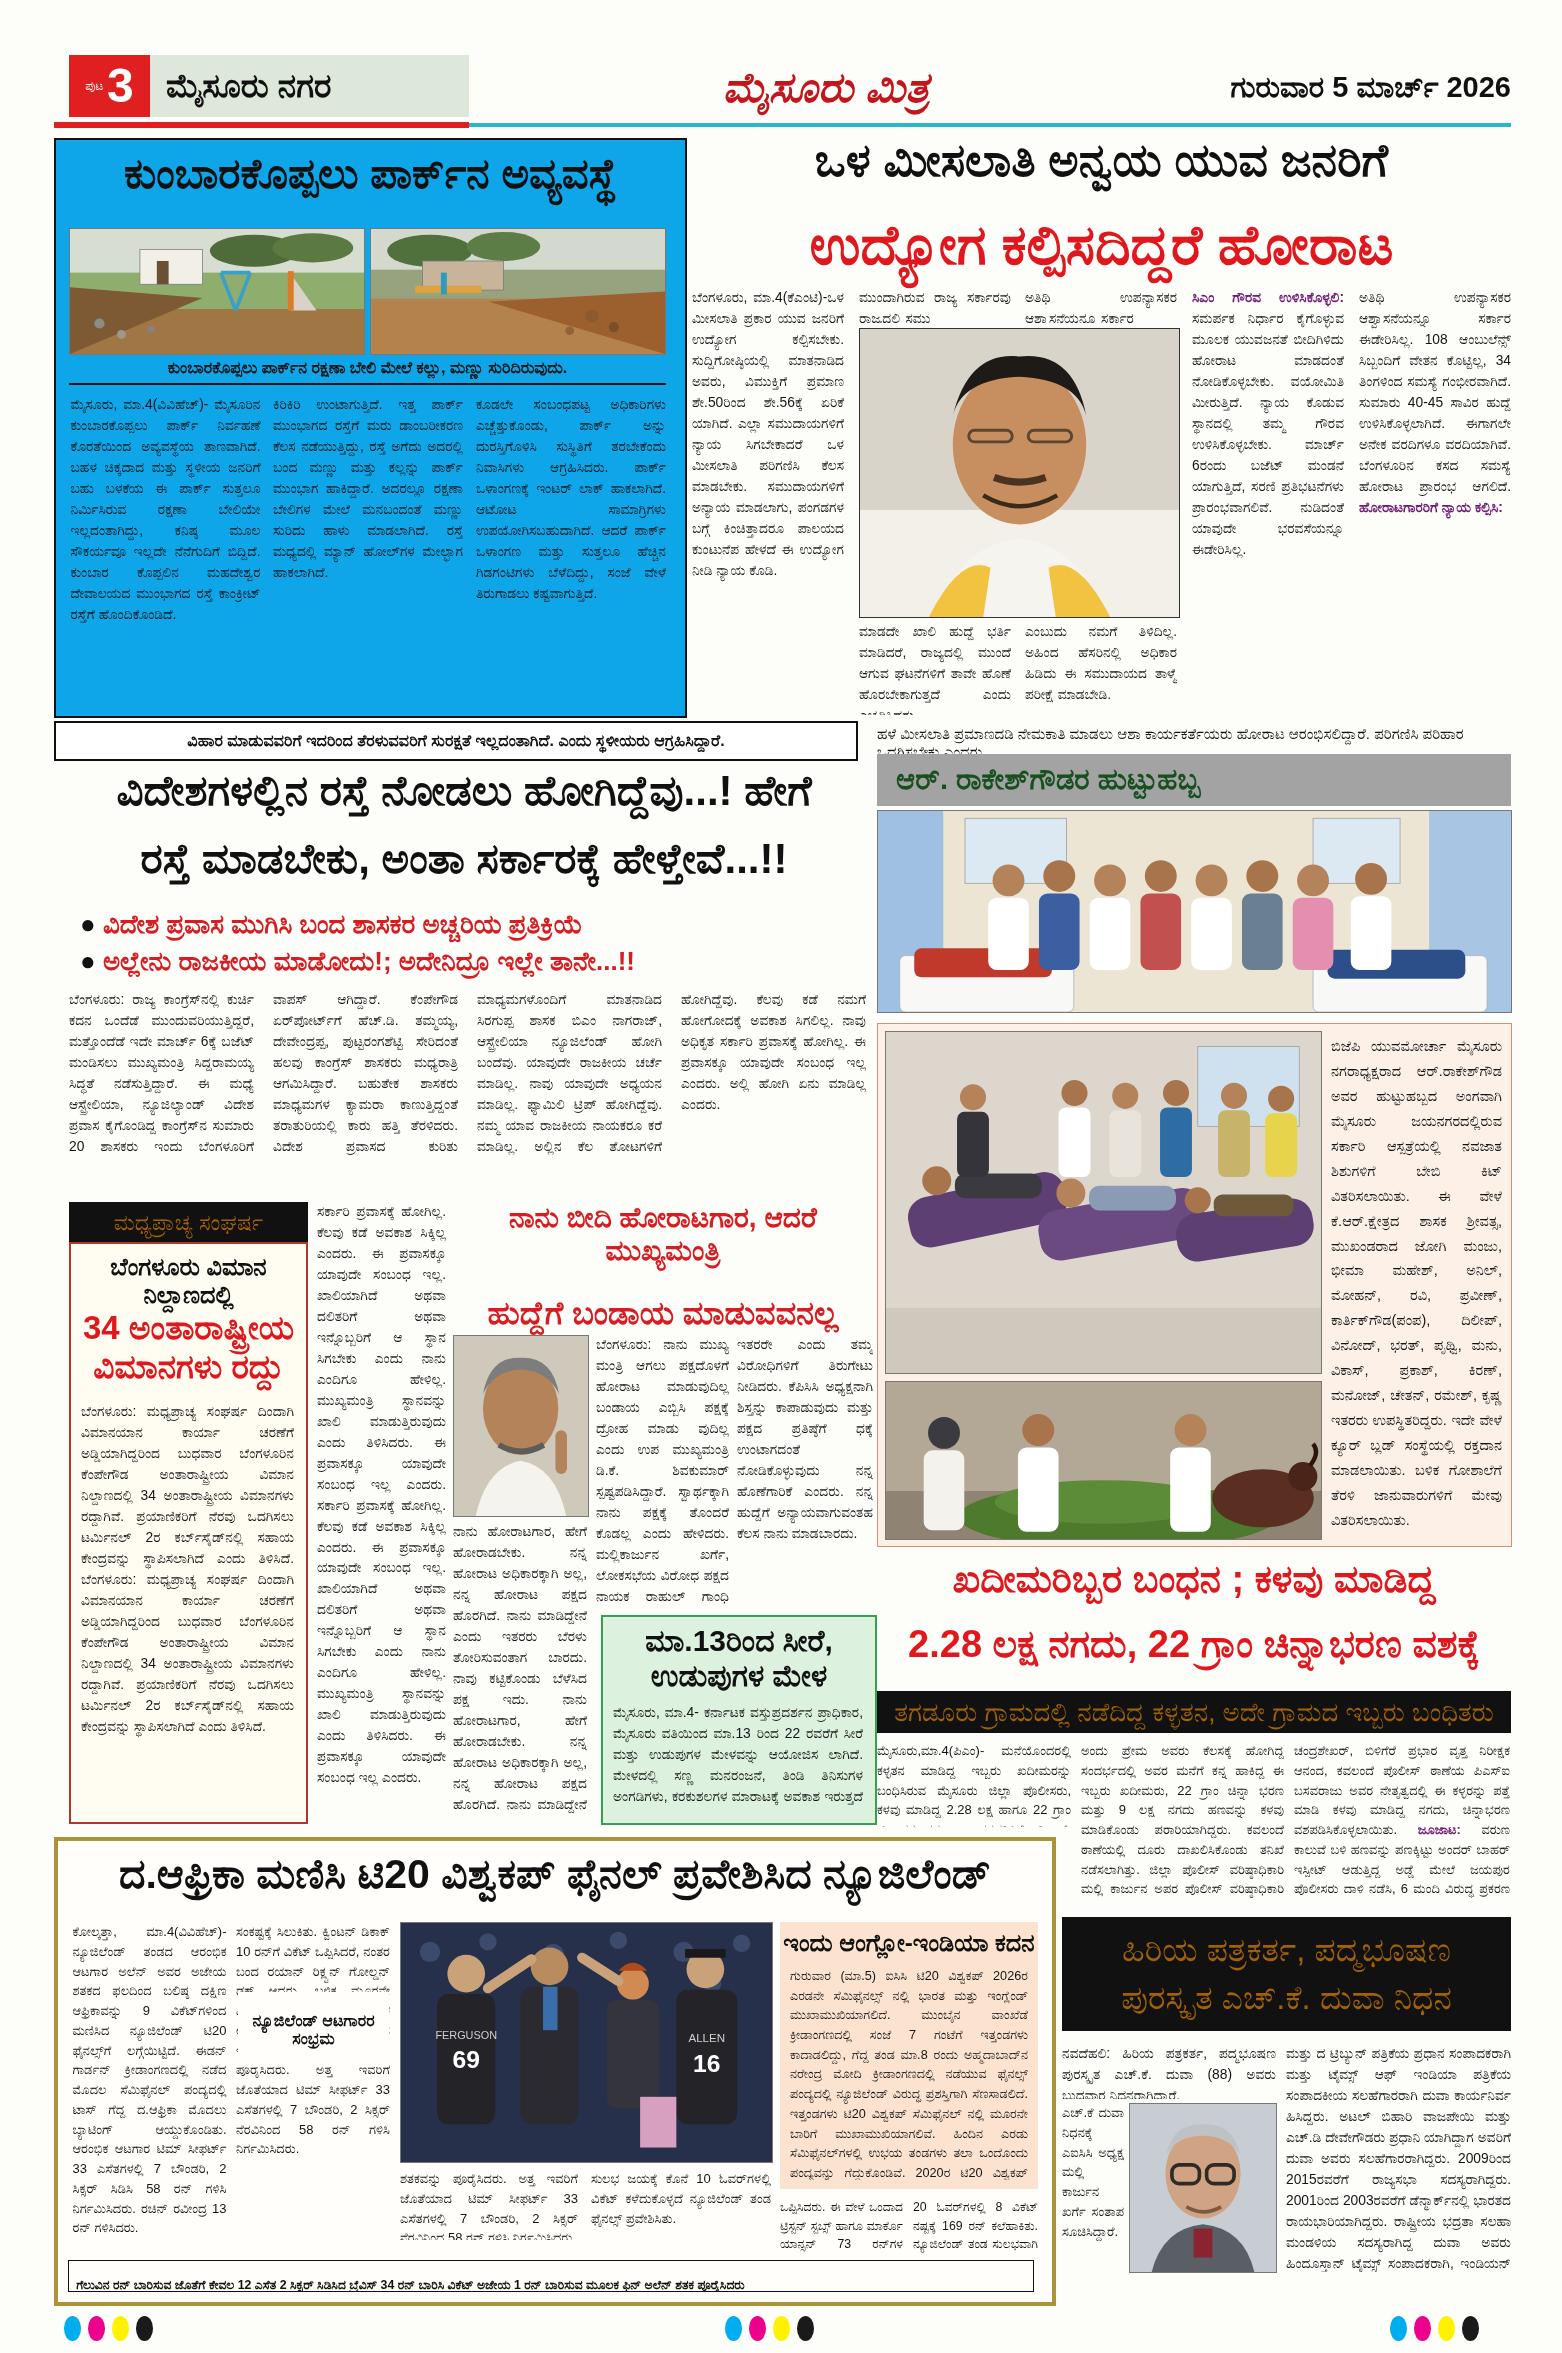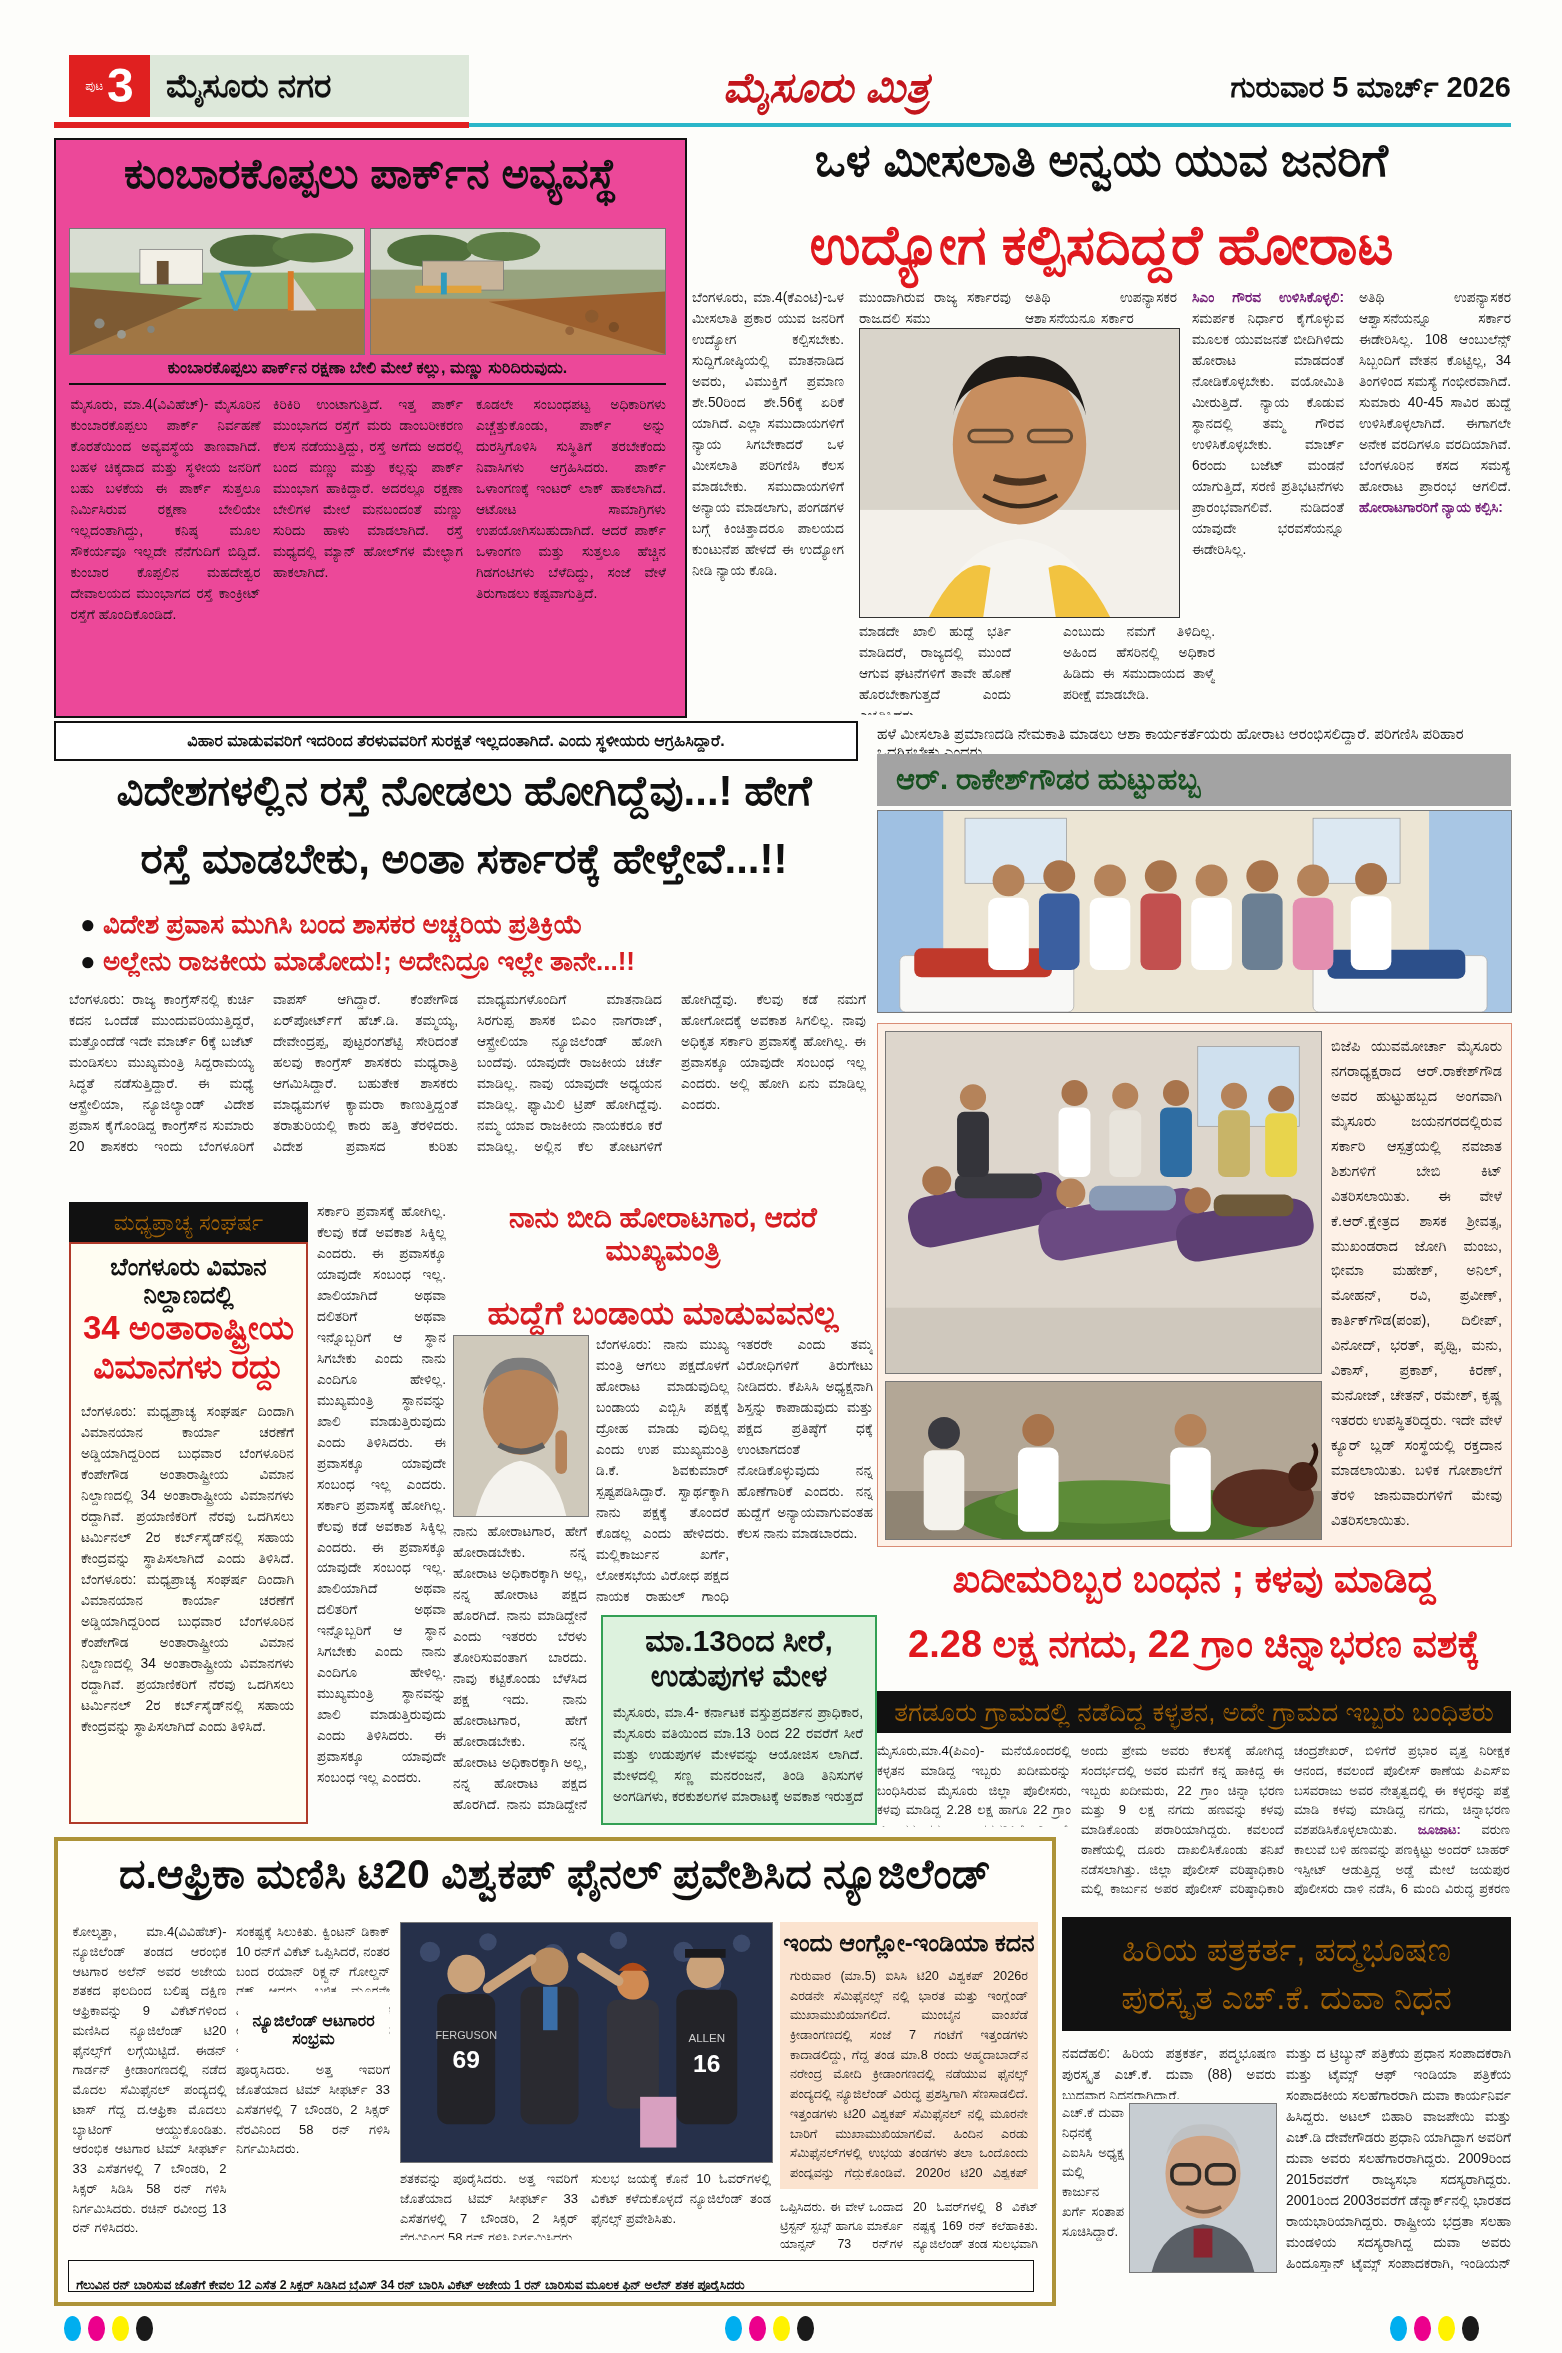--- a/index.html
+++ b/index.html
@@ -32,21 +32,21 @@
   </div>
   <div class="abs center" style="left:594px;top:57px;width:464px;height:62px;display:flex;align-items:center;justify-content:center;">
     <span style="font-size:42px;font-weight:bold;font-style:italic;color:#c3161c;">ಮೈಸೂರು ಮಿತ್ರ</span>
   </div>
   <div class="abs" style="left:1116px;top:67px;width:395px;height:42px;display:flex;align-items:center;justify-content:flex-end;">
     <span style="font-size:29px;font-weight:bold;">ಗುರುವಾರ 5 ಮಾರ್ಚ್ 2026</span>
   </div>
   <div class="abs" style="left:54px;top:122px;width:415px;height:5.8px;background:#e02020;"></div>
   <div class="abs" style="left:469px;top:123px;width:1042px;height:4.3px;background:#2ab6c9;"></div>
 
-  <div class="abs" style="left:54px;top:138px;width:629px;height:576px;border:2.9px solid #111;background:#ec4899;">
+  <div class="abs" style="left:54px;top:138px;width:629px;height:576px;border:2.9px solid #111;background:#0ea5e9;">
     <div class="center" style="font-size:42px;font-weight:bold;line-height:1.05;padding:11.6px 7.2px 4.3px;">
       <span>ಕುಂಬಾರಕೊಪ್ಪಲು ಪಾರ್ಕ್‌ನ ಅವ್ಯವಸ್ಥೆ</span>
     </div>
     <div style="position:absolute;left:13px;top:88px;width:597px;height:125px;display:flex;gap:4.3px;">
       <div class="photo" style="position:relative;flex:1;height:125px;">
         <svg viewBox="0 0 400 172" preserveAspectRatio="none">
           <rect width="400" height="70" fill="#d8ddd2"></rect>
             <rect y="60" width="400" height="60" fill="#8fae6e"></rect>
           <rect y="110" width="400" height="62" fill="#a07644"></rect>
           <polygon points="0,172 180,95 0,80" fill="#7d5a33"></polygon>
@@ -111,21 +111,21 @@
       <path d="M345 398 Q300 310 260 330 L270 398 Z" fill="#f2c340"></path>
       <ellipse cx="220" cy="160" rx="92" ry="110" fill="#c78e5f"></ellipse>
       <path d="M128 120 Q150 30 220 38 Q295 30 312 120 Q300 70 220 66 Q140 70 128 120Z" fill="#1d1a17"></path>
       <rect x="150" y="140" width="60" height="16" rx="8" fill="none" stroke="#5a4632" stroke-width="4"></rect>
       <rect x="232" y="140" width="60" height="16" rx="8" fill="none" stroke="#5a4632" stroke-width="4"></rect>
       <path d="M170 230 Q220 260 272 230" stroke="#3a2a1c" stroke-width="6" fill="none"></path>
       <path d="M185 205 Q220 218 256 205" stroke="#4a3320" stroke-width="10" fill="none"></path>
     </svg>
   </div>
   <div class="bt" style="left:859px;top:622px;width:152px;height:93px;"><span>ಮಾಡದೇ ಖಾಲಿ ಹುದ್ದೆ ಭರ್ತಿ ಮಾಡಿದರೆ, ರಾಜ್ಯದಲ್ಲಿ ಮುಂದೆ ಆಗುವ ಘಟನೆಗಳಿಗೆ ತಾವೇ ಹೊಣೆ ಹೊರಬೇಕಾಗುತ್ತದೆ ಎಂದು ಎಚ್ಚರಿಸಿದರು.</span></div>
-  <div class="bt" style="left:1025px;top:622px;width:152px;height:93px;margin-left:38px;"><span>ಎಂಬುದು ನಮಗೆ ತಿಳಿದಿಲ್ಲ. ಅಹಿಂದ ಹೆಸರಿನಲ್ಲಿ ಅಧಿಕಾರ ಹಿಡಿದು ಈ ಸಮುದಾಯದ ತಾಳ್ಮೆ ಪರೀಕ್ಷೆ ಮಾಡಬೇಡಿ.</span></div>
+  <div class="bt" style="left:1025px;top:622px;width:152px;height:93px;"><span>ಎಂಬುದು ನಮಗೆ ತಿಳಿದಿಲ್ಲ. ಅಹಿಂದ ಹೆಸರಿನಲ್ಲಿ ಅಧಿಕಾರ ಹಿಡಿದು ಈ ಸಮುದಾಯದ ತಾಳ್ಮೆ ಪರೀಕ್ಷೆ ಮಾಡಬೇಡಿ.</span></div>
   <div class="bt" style="left:1192px;top:288px;width:152px;height:426px;">
     <span class="rlead">ಸಿಎಂ ಗೌರವ ಉಳಿಸಿಕೊಳ್ಳಲಿ:</span>
     <span>ಸಮರ್ಪಕ ನಿರ್ಧಾರ ಕೈಗೊಳ್ಳುವ ಮೂಲಕ ಯುವಜನತೆ ಬೀದಿಗಿಳಿದು ಹೋರಾಟ ಮಾಡದಂತೆ ನೋಡಿಕೊಳ್ಳಬೇಕು. ವಯೋಮಿತಿ ಮೀರುತ್ತಿದೆ. ನ್ಯಾಯ ಕೊಡುವ ಸ್ಥಾನದಲ್ಲಿ ತಮ್ಮ ಗೌರವ ಉಳಿಸಿಕೊಳ್ಳಬೇಕು. ಮಾರ್ಚ್ 6ರಂದು ಬಜೆಟ್ ಮಂಡನೆ ಯಾಗುತ್ತಿದೆ, ಸರಣಿ ಪ್ರತಿಭಟನೆಗಳು ಪ್ರಾರಂಭವಾಗಲಿವೆ. ನುಡಿದಂತೆ ಯಾವುದೇ ಭರವಸೆಯನ್ನೂ ಈಡೇರಿಸಿಲ್ಲ.</span>
   </div>
   <div class="bt" style="left:1359px;top:288px;width:152px;height:426px;">
     <span>ಅತಿಥಿ ಉಪನ್ಯಾಸಕರ ಆಶ್ವಾಸನೆಯನ್ನೂ ಸರ್ಕಾರ ಈಡೇರಿಸಿಲ್ಲ. 108 ಆಂಬುಲೆನ್ಸ್ ಸಿಬ್ಬಂದಿಗೆ ವೇತನ ಕೊಟ್ಟಿಲ್ಲ, 34 ತಿಂಗಳಿಂದ ಸಮಸ್ಯೆ ಗಂಭೀರವಾಗಿದೆ. ಸುಮಾರು 40-45 ಸಾವಿರ ಹುದ್ದೆ ಉಳಿಸಿಕೊಳ್ಳಲಾಗಿದೆ. ಈಗಾಗಲೇ ಅನೇಕ ವರದಿಗಳೂ ವರದಿಯಾಗಿವೆ. ಬೆಂಗಳೂರಿನ ಕಸದ ಸಮಸ್ಯೆ ಹೋರಾಟ ಪ್ರಾರಂಭ ಆಗಲಿದೆ.</span>
     <span class="rlead">ಹೋರಾಟಗಾರರಿಗೆ ನ್ಯಾಯ ಕಲ್ಪಿಸಿ:</span>
   </div>
 
   <div class="abs center" style="left:62px;top:767px;width:804px;height:67px;font-size:42px;font-weight:bold;">

